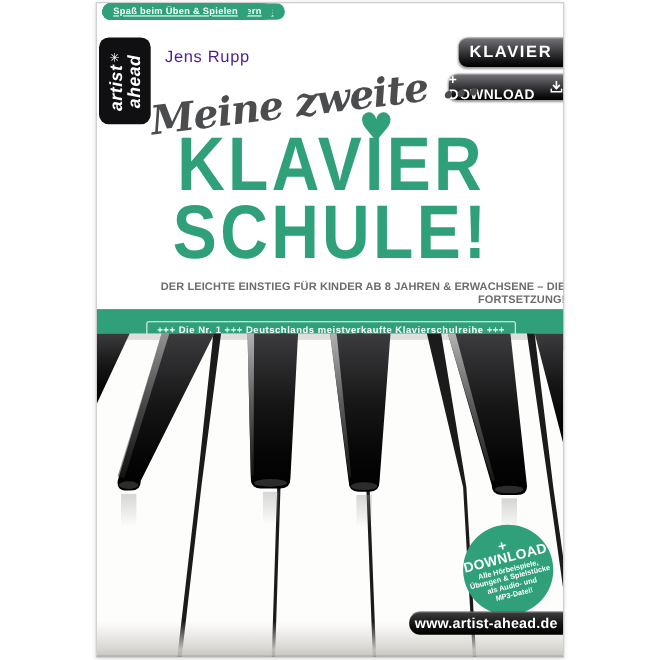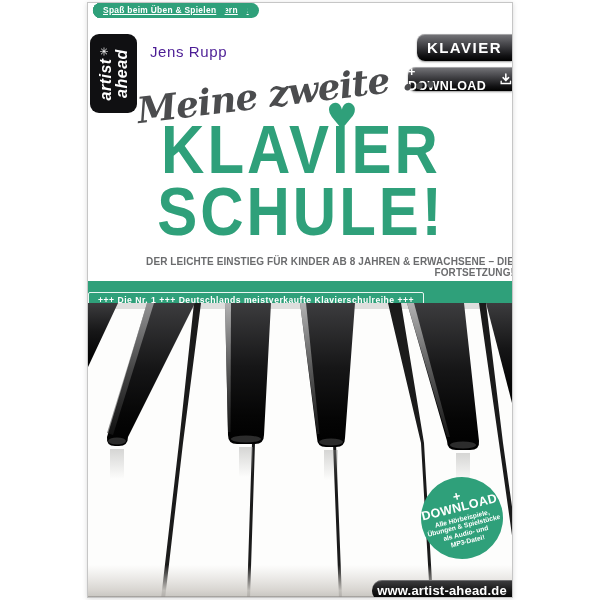--- a/index.html
+++ b/index.html
@@ -36,21 +36,21 @@
         font-weight:bold;font-size:60px;line-height:60px;letter-spacing:3px;
         transform:scaleY(1.15);transform-origin:top center;white-space:nowrap;}
   .t1{top:112px;}
   .t2{top:174px;}
 
   .subtitle{position:absolute;left:0;top:253px;width:426px;text-align:right;
         font-size:10px;font-weight:bold;color:#6b6c6e;letter-spacing:.1px;}
 
   
   .banner{position:absolute;left:0;top:278px;width:426px;height:38px;background:var(--green);
-        display:flex;align-items:center;}
+        display:flex;align-items:center;justify-content:center;}
   .banner-box{border:1px solid rgba(255,255,255,.9);border-radius:2px;padding:2px 9px;
         color:#fff;font-size:8.6px;font-weight:bold;letter-spacing:.5px;white-space:nowrap;}
 
   .piano{position:absolute;left:0;top:300px;width:424px;height:296px;display:block;}
 
   
   .pill{position:absolute;left:5px;height:15px;line-height:15px;padding:0 10px;border-radius:8px;
         background:var(--green);color:#fff;font-size:8.4px;font-weight:bold;letter-spacing:.3px;
         white-space:nowrap;text-decoration:underline;}
   .pill:nth-of-type(1){top:459px;}
@@ -64,21 +64,21 @@
         background:var(--green);transform:rotate(-14deg);display:flex;align-items:center;
         justify-content:center;text-align:center;color:#fff;}
   .dl-plus{font-size:13px;font-weight:bold;line-height:9px;}
   .dl-title{font-size:12.5px;font-weight:bold;letter-spacing:.3px;line-height:15px;}
   .dl-line{font-size:6.7px;font-weight:bold;line-height:7.6px;white-space:nowrap;}
 
   
   .webbar{position:absolute;right:0;top:553px;width:140px;height:21px;border-radius:10px 0 0 10px;
         background:linear-gradient(180deg,#3f3f41 0%,#141414 55%,#000 100%);
         box-shadow:inset 0 1px 0 rgba(255,255,255,.25);color:#fff;font-size:13px;font-weight:bold;
-        display:flex;align-items:center;justify-content:center;letter-spacing:.2px;margin-top:24px;}
+        display:flex;align-items:center;justify-content:center;letter-spacing:.2px;}
 </style>
 </head>
 <body>
 
 <div class="stage">
   <div class="card">
 
     <div class="logo">
       <div class="logo-rot">
         <div><span>artist</span><span class="logo-star">✳</span></div>

